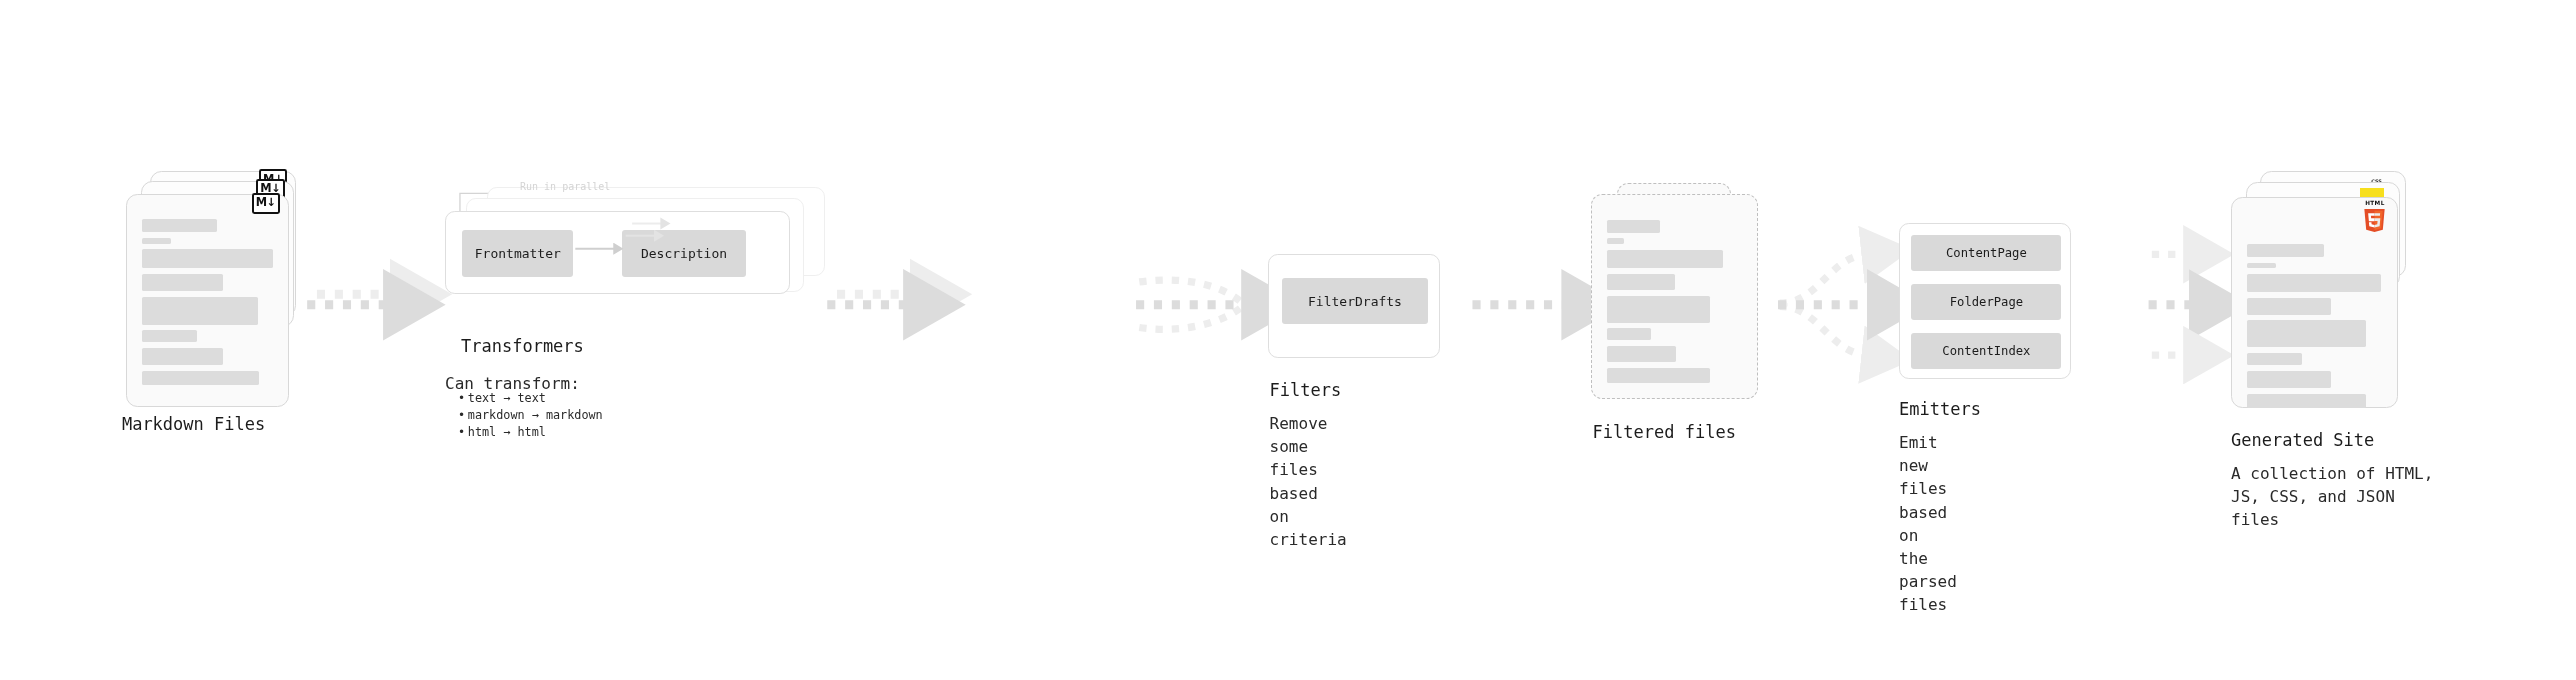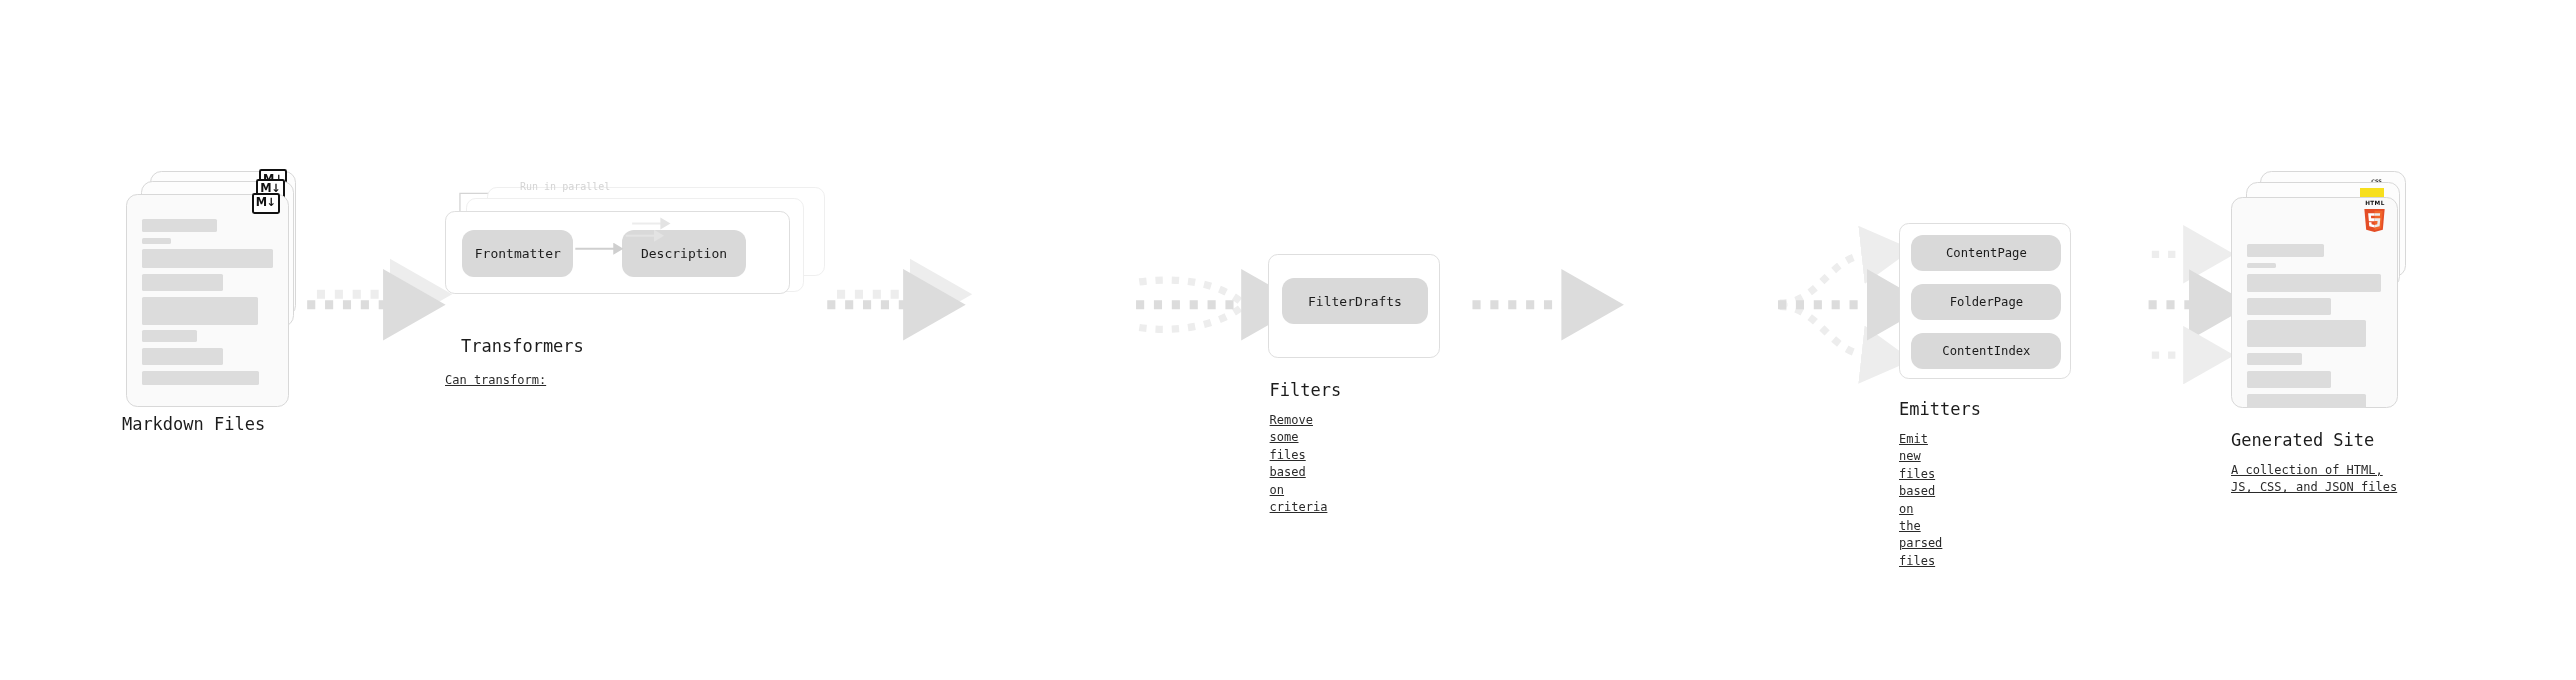--- a/index.html
+++ b/index.html
@@ -122,21 +122,21 @@
     border-radius: 9.8px;
   }
   .panel.ghost {
     background: #ffffff;
     border: 0.8px solid #efefef;
   }
   .pill {
     position: absolute;
     box-sizing: border-box;
     background: #d9d9d9;
-    border-radius: 12px;
+    border-radius: 3px;
     display: flex;
     align-items: center;
     justify-content: center;
     font-size: 13px;
     color: #1c1c1c;
     white-space: nowrap;
     letter-spacing: 0px;
   }
   .pill.ghost1 { background: #e3e3e3; color: transparent; }
   .pill.ghost2 { background: #ececec; color: transparent; }
@@ -145,25 +145,24 @@
   .title {
     position: absolute;
     font-size: 17px;
     line-height: 1.1;
     color: #1c1c1c;
     white-space: nowrap;
     letter-spacing: 0px;
   }
   .subtitle {
     position: absolute;
-    font-size: 12px;
+    font-size: 16px;
     line-height: 1.45;
     color: #2a2a2a;
     white-space: pre-line;
-    text-decoration: underline;
   }
   .sub-list {
     position: absolute;
     font-size: 11.8px;
     line-height: 1.45;
     color: #2a2a2a;
   }
   .sub-list ul {
     margin: 0;
     padding-left: 11.4px;
@@ -309,32 +308,57 @@
         <path d="M 160 76 L 208 76" stroke="#cfcfcf" stroke-width="2.5" marker-end="url(#miniD)"></path>
       </svg>
     </div>
 
     <div class="parallel-label" style="left:75px; top:-6.5px;">Run in parallel</div>
 
     <div class="title" style="left:16px; top:150px;">Transformers</div>
 
     <div class="subtitle" style="left:0px; top:185px;">Can transform:</div>
 
+    <div class="sub-list" style="left:11.4px; top:203px;">
+      <ul>
+        <li>text → text</li>
+        <li>markdown → markdown</li>
+        <li>html → html</li>
+      </ul>
+    </div>
   </div>
 
 
   <div class="node" style="left:1268px; top:254px;">
     <div class="panel" style="left:0px; top:0px; width:172px; height:104px;">
       <div class="pill" style="left:13px; top:23px; width:146px; height:46px;">FilterDrafts</div>
     </div>
     <div class="title" style="left:1.6px; top:127px;">Filters</div>
     <div class="subtitle" style="left:1.6px; top:158px;">Remove some files based
 on criteria</div>
   </div>
 
+  <div class="node" style="left:1591px; top:183px;">
+    <div class="doc-stack" style="width:187px; height:252px;">
+      <div class="doc dashed" style="left:26px; top:0px; width:114px; height:46px;"></div>
+      <div class="doc dashed" style="left:0px; top:11.4px; width:167px; height:205px;">
+        <div class="doc-body">
+          <div class="bar" style="width:39%; height:13px;"></div>
+          <div class="bar" style="width:13%; height:5.7px;"></div>
+          <div class="bar" style="width:86%; height:18px;"></div>
+          <div class="bar" style="width:50%; height:16.3px;"></div>
+          <div class="bar" style="width:76%; height:27px;"></div>
+          <div class="bar" style="width:33%; height:12.2px;"></div>
+          <div class="bar" style="width:51%; height:16.3px;"></div>
+          <div class="bar" style="width:76%; height:14.6px;"></div>
+        </div>
+      </div>
+    </div>
+    <div class="title" style="left:1.6px; top:240px;">Filtered files</div>
+  </div>
 
   <div class="node" style="left:1899px; top:223px;">
     <div class="panel" style="left:0px; top:0px; width:172px; height:156px;">
       <div class="pill" style="left:11.4px; top:11.4px; width:150px; height:36px; font-size:12.2px;">ContentPage</div>
       <div class="pill" style="left:11.4px; top:60px; width:150px; height:36px; font-size:12.2px;">FolderPage</div>
       <div class="pill" style="left:11.4px; top:109px; width:150px; height:36px; font-size:12.2px;">ContentIndex</div>
     </div>
     <div class="title" style="left:0px; top:177px;">Emitters</div>
     <div class="subtitle" style="left:0px; top:208px;">Emit new files based on
 the parsed files</div>

